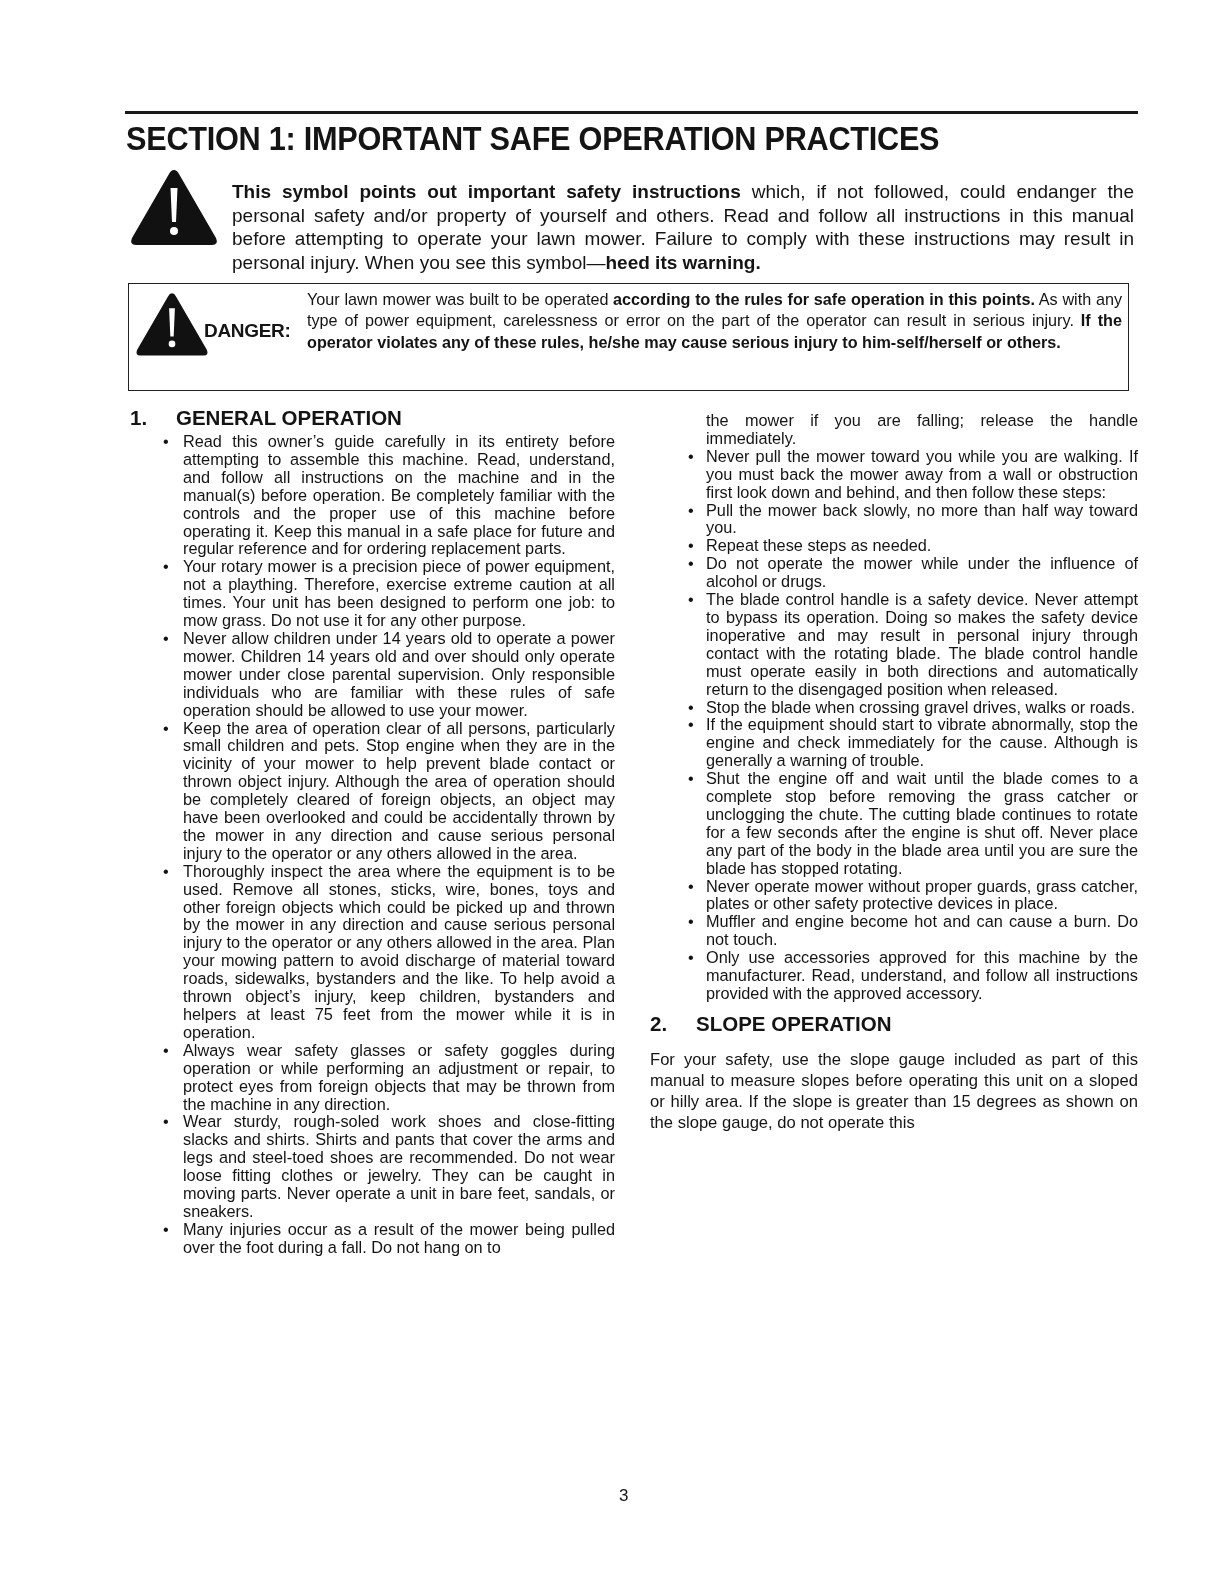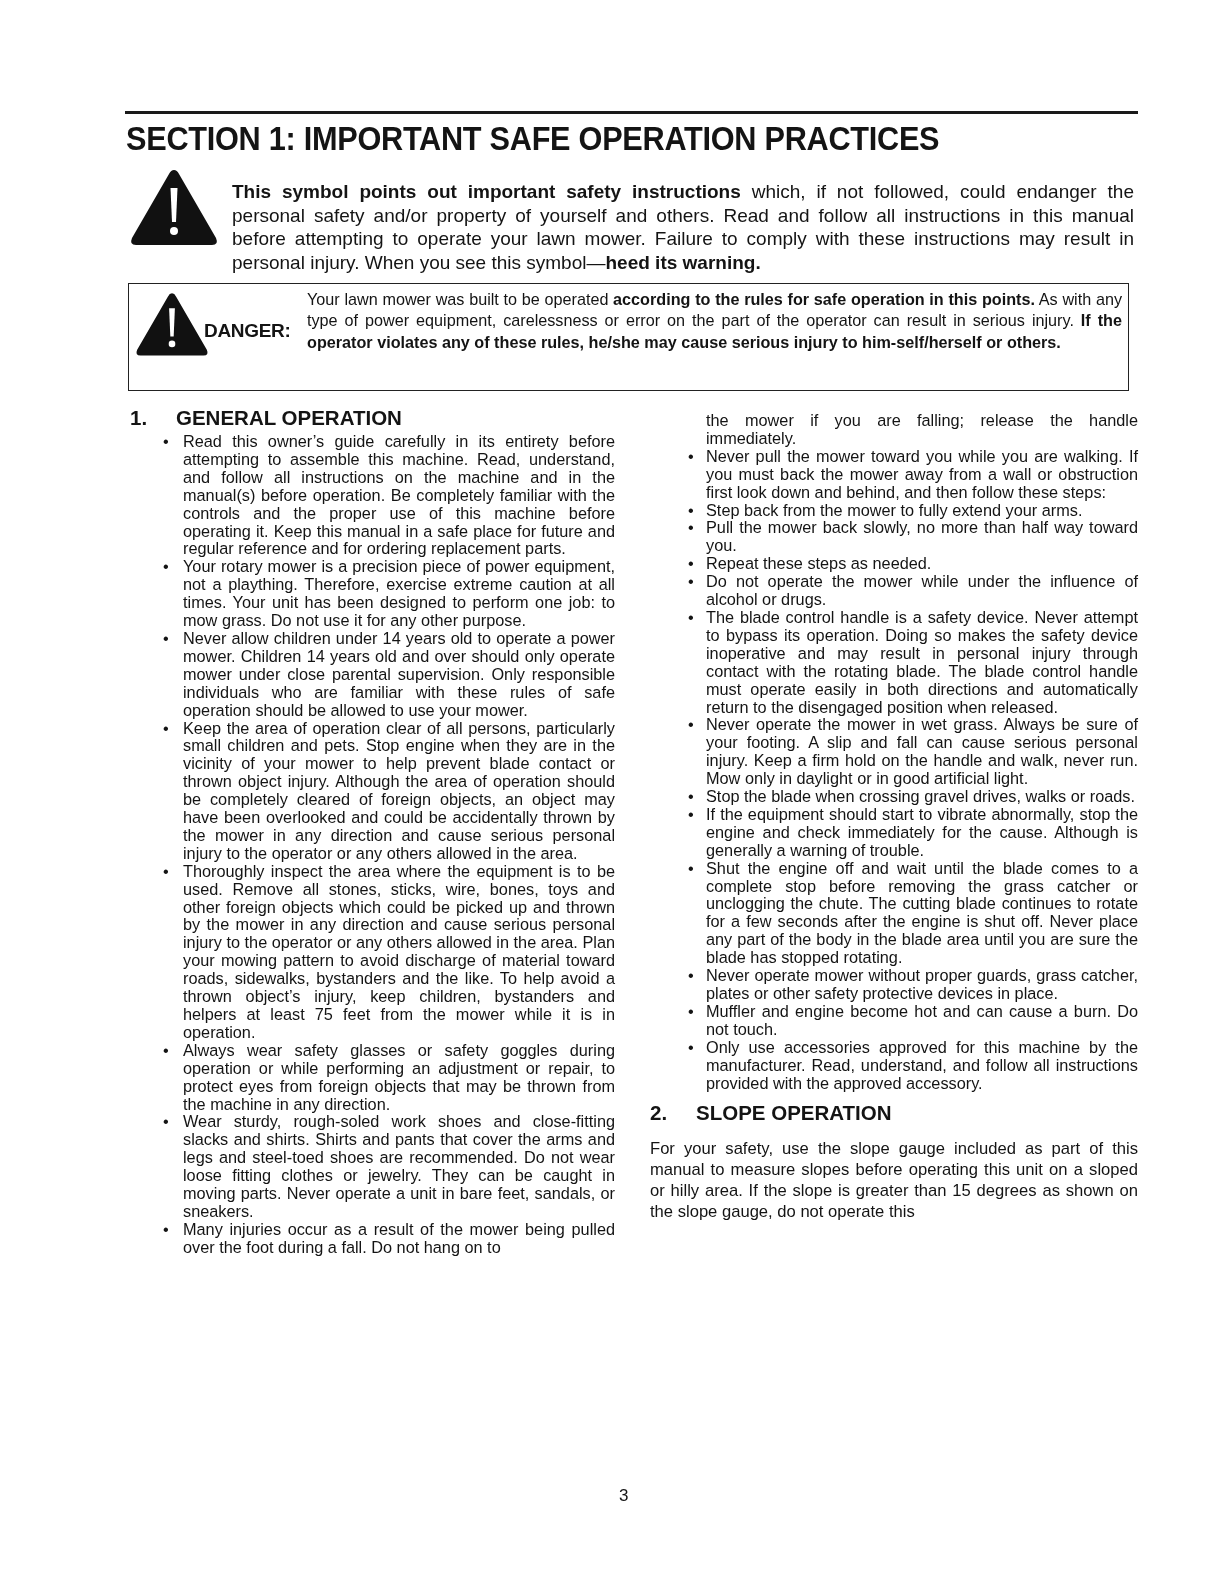--- a/index.html
+++ b/index.html
@@ -70,26 +70,24 @@
     <li>Always wear safety glasses or safety goggles during operation or while performing an adjustment or repair, to protect eyes from foreign objects that may be thrown from the machine in any direction.</li>
     <li>Wear sturdy, rough-soled work shoes and close-fitting slacks and shirts. Shirts and pants that cover the arms and legs and steel-toed shoes are recommended. Do not wear loose fitting clothes or jewelry. They can be caught in moving parts. Never operate a unit in bare feet, sandals, or sneakers.</li>
     <li>Many injuries occur as a result of the mower being pulled over the foot during a fall. Do not hang on to</li>
   </ul>
 </div>
 
 <div class="col col-right">
   <div class="cont">the mower if you are falling; release the handle immediately.</div>
   <ul class="bullets">
     <li>Never pull the mower toward you while you are walking. If you must back the mower away from a wall or obstruction first look down and behind, and then follow these steps:</li>
-    <li>Step back from the mower to fully extend your arms.</li>
     <li>Pull the mower back slowly, no more than half way toward you.</li>
     <li>Repeat these steps as needed.</li>
     <li>Do not operate the mower while under the influence of alcohol or drugs.</li>
     <li>The blade control handle is a safety device. Never attempt to bypass its operation. Doing so makes the safety device inoperative and may result in personal injury through contact with the rotating blade. The blade control handle must operate easily in both directions and automatically return to the disengaged position when released.</li>
-    <li>Never operate the mower in wet grass. Always be sure of your footing. A slip and fall can cause serious personal injury. Keep a firm hold on the handle and walk, never run. Mow only in daylight or in good artificial light.</li>
     <li>Stop the blade when crossing gravel drives, walks or roads.</li>
     <li>If the equipment should start to vibrate abnormally, stop the engine and check immediately for the cause. Although is generally a warning of trouble.</li>
     <li>Shut the engine off and wait until the blade comes to a complete stop before removing the grass catcher or unclogging the chute. The cutting blade continues to rotate for a few seconds after the engine is shut off. Never place any part of the body in the blade area until you are sure the blade has stopped rotating.</li>
     <li>Never operate mower without proper guards, grass catcher, plates or other safety protective devices in place.</li>
     <li>Muffler and engine become hot and can cause a burn. Do not touch.</li>
     <li>Only use accessories approved for this machine by the manufacturer. Read, understand, and follow all instructions provided with the approved accessory.</li>
   </ul>
   <div class="h2 slope-head">
     <span class="num">2.</span>
     <span>SLOPE OPERATION</span>

